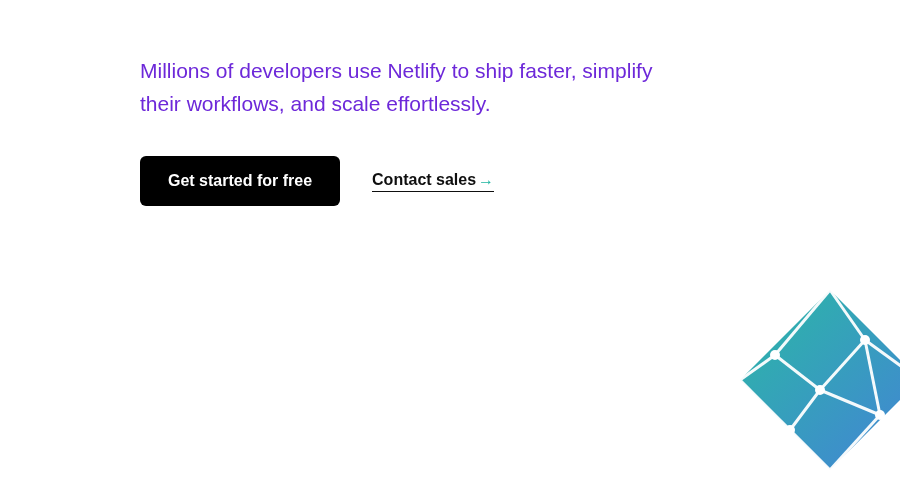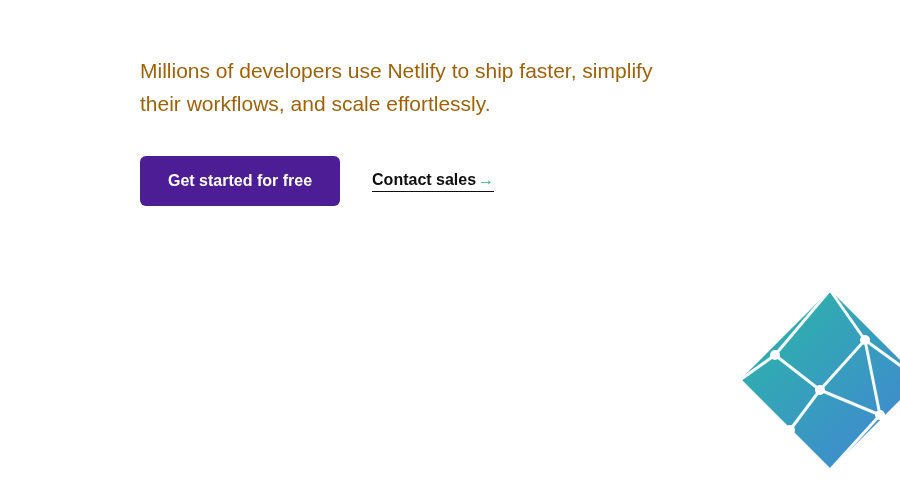--- a/index.html
+++ b/index.html
@@ -23,32 +23,32 @@
       font-size: 56px;
       font-weight: 800;
       line-height: 1.12;
       letter-spacing: -1px;
       color: #0f0f0f;
       margin-bottom: 28px;
     }
     .subhead {
       font-size: 21px;
       line-height: 1.55;
-      color: #a16207;
+      color: #6d28d9;
       font-weight: 400;
       margin-bottom: 36px;
       max-width: 540px;
     }
     .cta-row {
       display: flex;
       align-items: center;
       gap: 32px;
     }
     .btn-primary {
-      background: #4c1d95;
+      background: #000000;
       color: #ffffff;
       font-size: 16px;
       font-weight: 700;
       padding: 16px 28px;
       border: none;
       border-radius: 6px;
       cursor: pointer;
     }
     .link-secondary {
       display: inline-flex;

